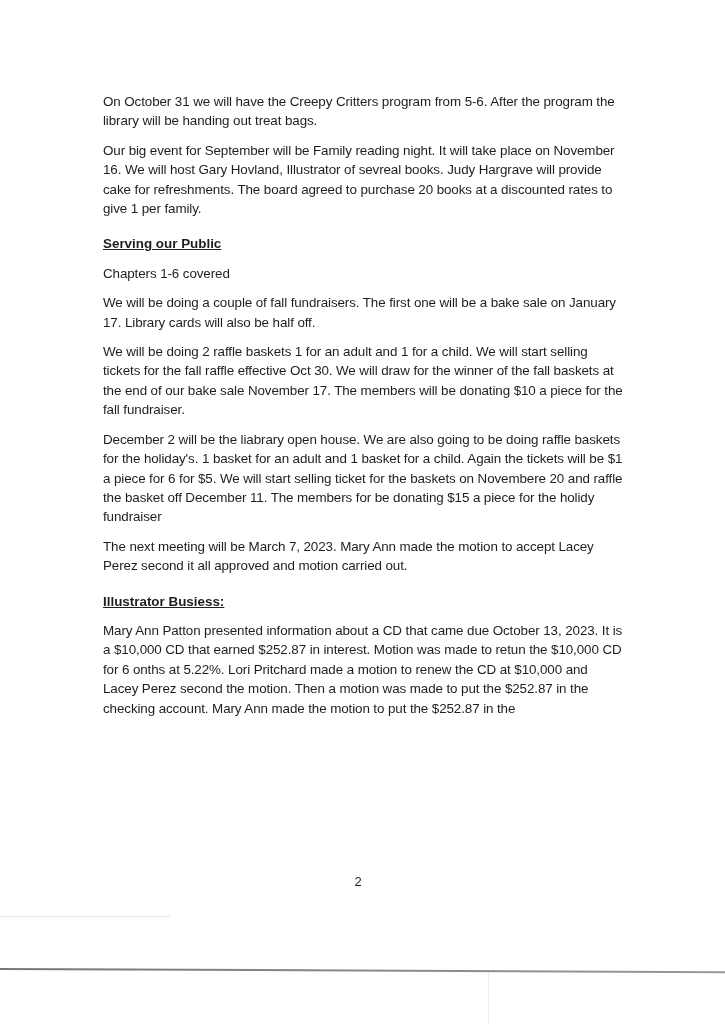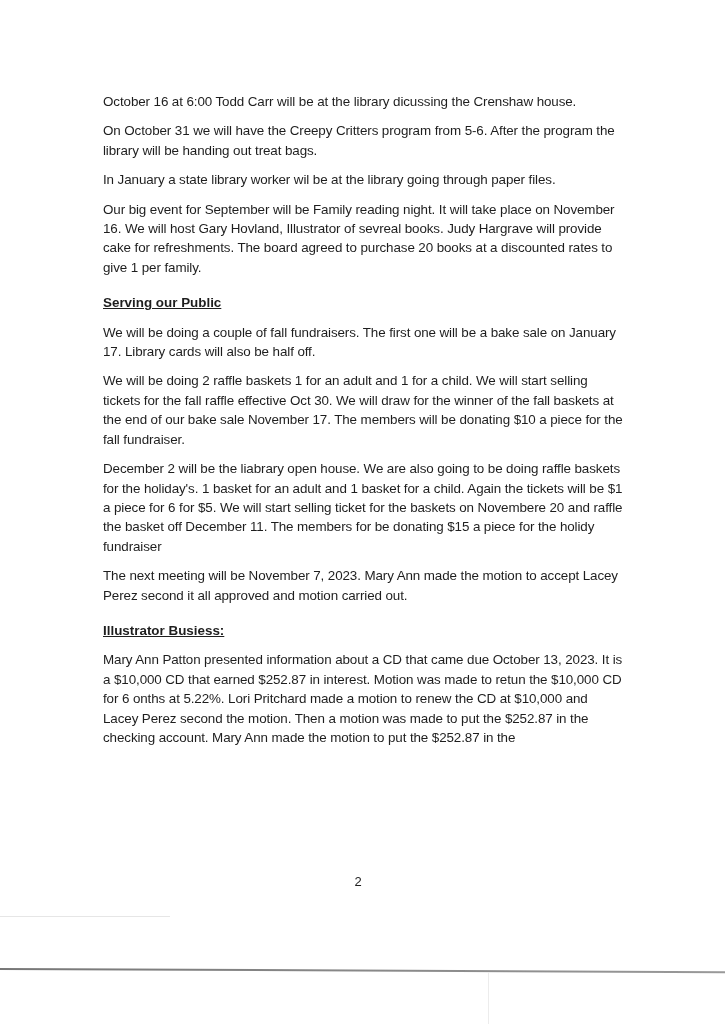--- a/index.html
+++ b/index.html
@@ -75,31 +75,30 @@
       height: 52px;
       background: #ececec;
     }
   </style>
 </head>
 <body>
 
 <div class="page">
   <div class="content">
 
-    <p>October 16 at 6:00 Todd Carr will be at the library dicussing the Crenshaw house.</p>
     <p>On October 31 we will have the Creepy Critters program from 5-6.  After the  program the library will be handing out treat bags.</p>
-    <p>In January a state library worker wil be at the library going through paper files.</p>
     <p>Our big event for September will be Family reading night.  It will take place on November 16.  We will host Gary Hovland, Illustrator of sevreal books.  Judy Hargrave will provide cake for refreshments.  The board agreed to purchase 20 books at a discounted rates to give 1 per family.</p>
 
     <h2>Serving our Public</h2>
+    <p>Chapters 1-6 covered</p>
 
     <p>We will be doing a couple of fall fundraisers.  The first one will be a bake sale on January 17.  Library cards will also be half off.</p>
     <p>We will be doing 2 raffle baskets 1 for an adult and 1 for a child. We will start selling tickets for the fall raffle effective Oct 30.  We will draw for the winner of the fall baskets at the end of our bake sale November 17. The members will be donating $10 a piece for the fall fundraiser.</p>
     <p>December 2 will be the liabrary open house.  We are also going to be doing raffle baskets for the holiday's.  1 basket for an adult and 1 basket for a child.  Again the tickets will be $1 a piece for 6 for $5.  We will start selling ticket for the baskets on Novembere 20 and raffle the basket off December 11.  The members for be donating $15 a piece for the holidy fundraiser</p>
-    <p>The next meeting will be November 7, 2023.  Mary Ann made the motion to accept Lacey Perez second it all approved and motion carried out.</p>
+    <p>The next meeting will be March 7, 2023.  Mary Ann made the motion to accept Lacey Perez second it all approved and motion carried out.</p>
 
     <h2>Illustrator Busiess:</h2>
     <p>Mary Ann Patton presented information about a CD that came due October 13, 2023.  It is a $10,000 CD that earned $252.87 in interest.  Motion was made to retun the $10,000 CD for 6 onths at 5.22%.  Lori Pritchard made a motion to renew the CD at $10,000 and Lacey Perez second the motion.  Then a motion was made to put the $252.87 in the checking account.  Mary Ann made the motion to put the $252.87 in the</p>
 
   </div>
 
   <div class="page-number">2</div>
 
   <div class="faint-line"></div>
   <div class="scan-line"></div>

